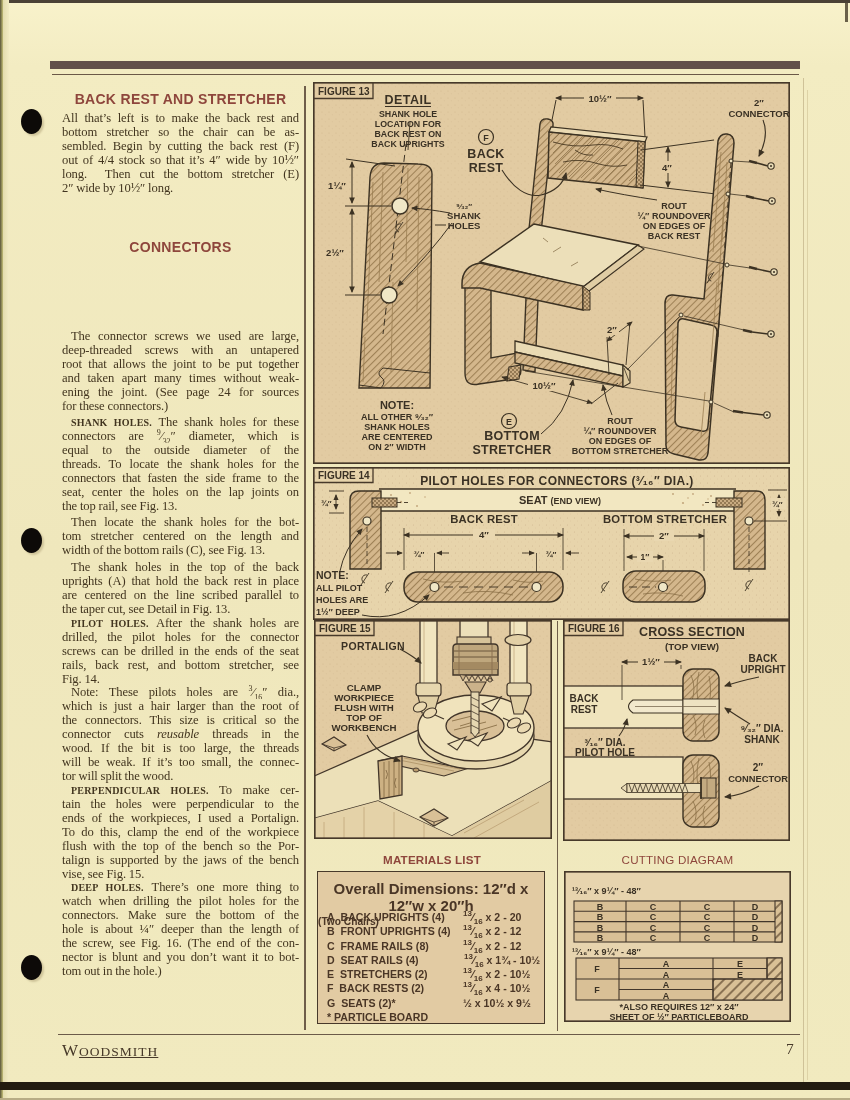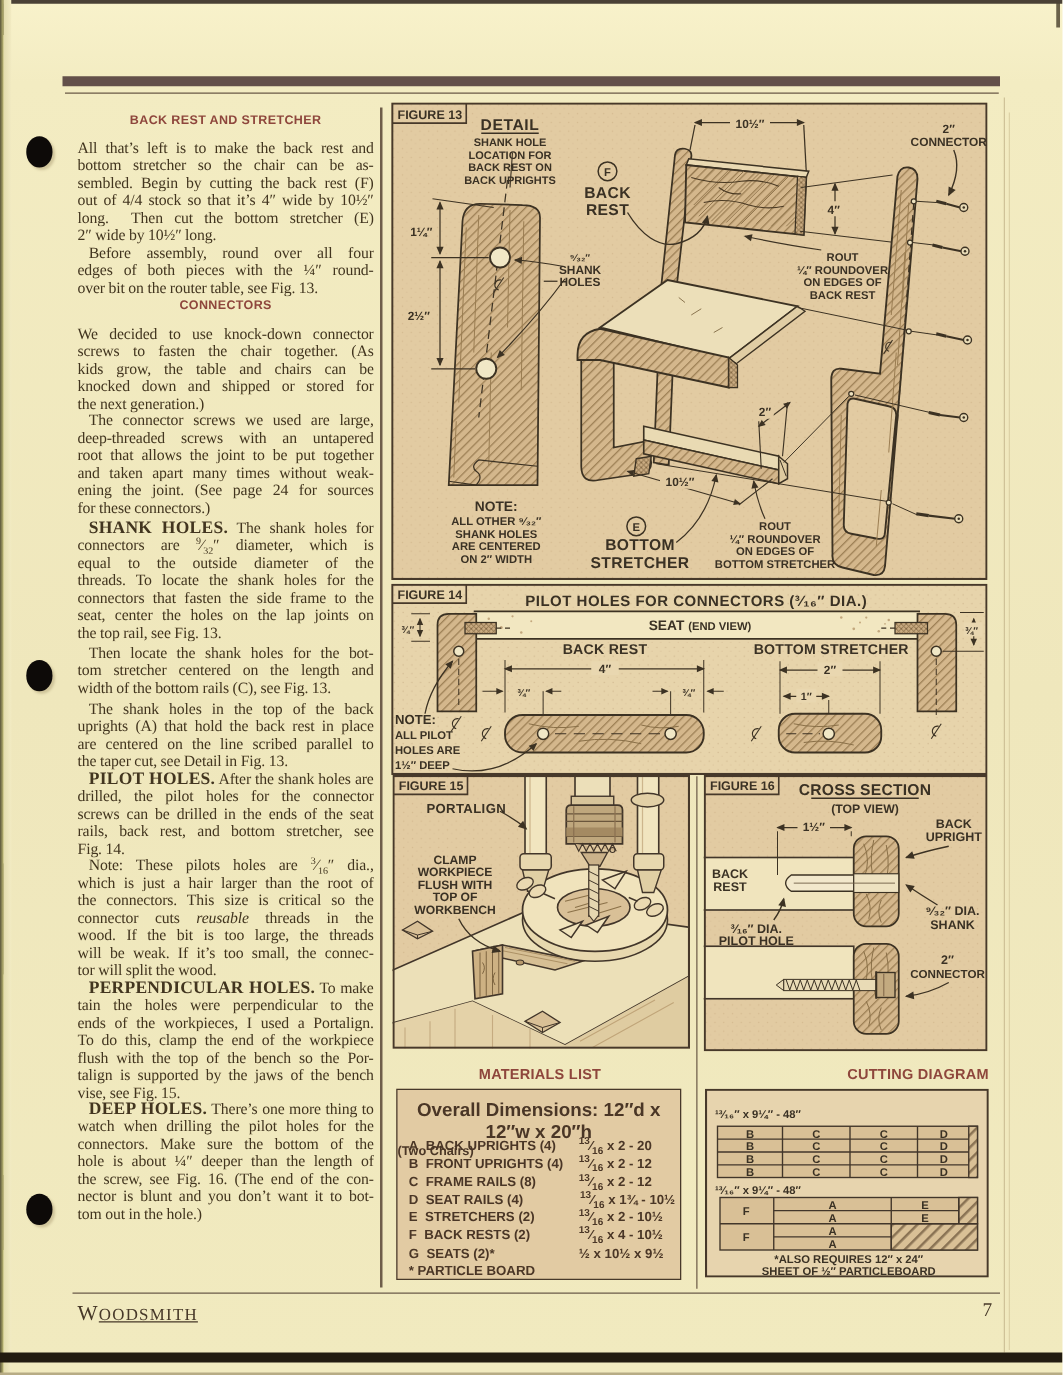--- a/index.html
+++ b/index.html
@@ -5,23 +5,23 @@
 html,body{margin:0;padding:0;}
 #page{position:relative;width:850px;height:1100px;overflow:hidden;
   background:linear-gradient(180deg,#f8f2cb 0%,#f3ecc2 6%,#efe7bc 50%,#f1eabf 100%);
   font-family:"Liberation Sans",sans-serif;}
 .abs{position:absolute;}
 
 .bt{font-family:"Liberation Serif",serif;font-size:12.6px;color:#42351f;
   width:237px;letter-spacing:-0.1px;word-spacing:-0.2px;}
 .bt div{height:14px;line-height:14px;overflow:hidden;text-align:justify;text-align-last:justify;}
 .bt div.ll{text-align-last:left;}
-.bt b{font-size:14px;letter-spacing:0.2px;}
+.bt b{font-size:10px;letter-spacing:0.2px;}
 .in{display:inline-block;width:9px;}
-.hd{font-weight:bold;color:#8e463c;font-size:10px;letter-spacing:0.3px;
+.hd{font-weight:bold;color:#8e463c;font-size:14px;letter-spacing:0.3px;
   width:237px;text-align:center;font-family:"Liberation Sans",sans-serif;}
 sup,sub{font-size:8px;line-height:0;}
 </style>
 </head>
 <body>
 <div id="page">
 
 <div class="abs" style="left:50px;top:61px;width:750px;height:7.5px;background:#63504a;"></div>
 
 <div class="abs" style="left:52px;top:73.5px;width:747px;height:1.6px;background:#6b5947;"></div>
@@ -57,35 +57,23 @@
 
 <div class="abs bt" style="left:62px;top:111px;">
 <div>All that’s left is to make the back rest and</div>
 <div>bottom stretcher so the chair can be as-</div>
 <div>sembled. Begin by cutting the back rest (F)</div>
 <div>out of 4/4 stock so that it’s 4″ wide by 10½″</div>
 <div>long.&nbsp; Then cut the bottom stretcher (E)</div>
 <div class="ll">2″ wide by 10½″ long.</div>
 </div>
 
-<div class="abs bt" style="left:62px;top:195px;">
-<div><span class="in"></span>Before assembly, round over all four</div>
-<div>edges of both pieces with the ¼″ round-</div>
-<div class="ll">over bit on the router table, see Fig. 13.</div>
-</div>
 
 <div class="abs hd" style="left:62px;top:239px;">CONNECTORS</div>
 
-<div class="abs bt" style="left:62px;top:260px;">
-<div>We decided to use knock-down connector</div>
-<div>screws to fasten the chair together. (As</div>
-<div>kids grow, the table and chairs can be</div>
-<div>knocked down and shipped or stored for</div>
-<div class="ll">the next generation.)</div>
-</div>
 
 <div class="abs bt" style="left:62px;top:329px;">
 <div><span class="in"></span>The connector screws we used are large,</div>
 <div>deep-threaded screws with an untapered</div>
 <div>root that allows the joint to be put together</div>
 <div>and taken apart many times without weak-</div>
 <div>ening the joint. (See page 24 for sources</div>
 <div class="ll">for these connectors.)</div>
 </div>
 
@@ -687,21 +675,21 @@
 <div>B&nbsp; FRONT UPRIGHTS (4)<span style="position:absolute;left:136px;white-space:nowrap;"><sup>13</sup>⁄<sub>16</sub> x 2 - 12</span></div>
 <div>C&nbsp; FRAME RAILS (8)<span style="position:absolute;left:136px;white-space:nowrap;"><sup>13</sup>⁄<sub>16</sub> x 2 - 12</span></div>
 <div>D&nbsp; SEAT RAILS (4)<span style="position:absolute;left:137px;white-space:nowrap;"><sup>13</sup>⁄<sub>16</sub> x 1¾ - 10½</span></div>
 <div>E&nbsp; STRETCHERS (2)<span style="position:absolute;left:136px;white-space:nowrap;"><sup>13</sup>⁄<sub>16</sub> x 2 - 10½</span></div>
 <div>F&nbsp; BACK RESTS (2)<span style="position:absolute;left:136px;white-space:nowrap;text-align:right;"><sup>13</sup>⁄<sub>16</sub> x 4 - 10½</span></div>
 <div>G&nbsp; SEATS (2)*<span style="position:absolute;left:136px;white-space:nowrap;">½ x 10½ x 9½</span></div>
 <div>* PARTICLE BOARD</div>
 </div>
 </div>
 
-<div class="abs" style="left:564px;top:853px;width:227px;text-align:right;font-weight:bold;font-size:11.6px;color:#8e463c;letter-spacing:0.2px;">CUTTING DIAGRAM</div>
+<div class="abs" style="left:564px;top:853px;width:227px;text-align:center;font-weight:normal;font-size:11.6px;color:#8e463c;letter-spacing:0.2px;">CUTTING DIAGRAM</div>
 
 <svg class="abs" style="left:564px;top:871px;" width="227" height="151" viewBox="0 0 227 151">
 <defs>
 <pattern id="cd" patternUnits="userSpaceOnUse" width="7" height="7" patternTransform="rotate(45)">
 <rect width="7" height="7" fill="#d9c096"></rect>
           <line x1="1" y1="0" x2="1" y2="7" stroke="#8a7354" stroke-width="2"></line>
         </pattern>
 </defs>
 <rect x="0" y="0" width="227" height="151" fill="#e7d4ae"></rect>
 <rect x="0.8" y="0.8" width="225.4" height="149.4" fill="none" stroke="#47392a" stroke-width="1.7"></rect>

